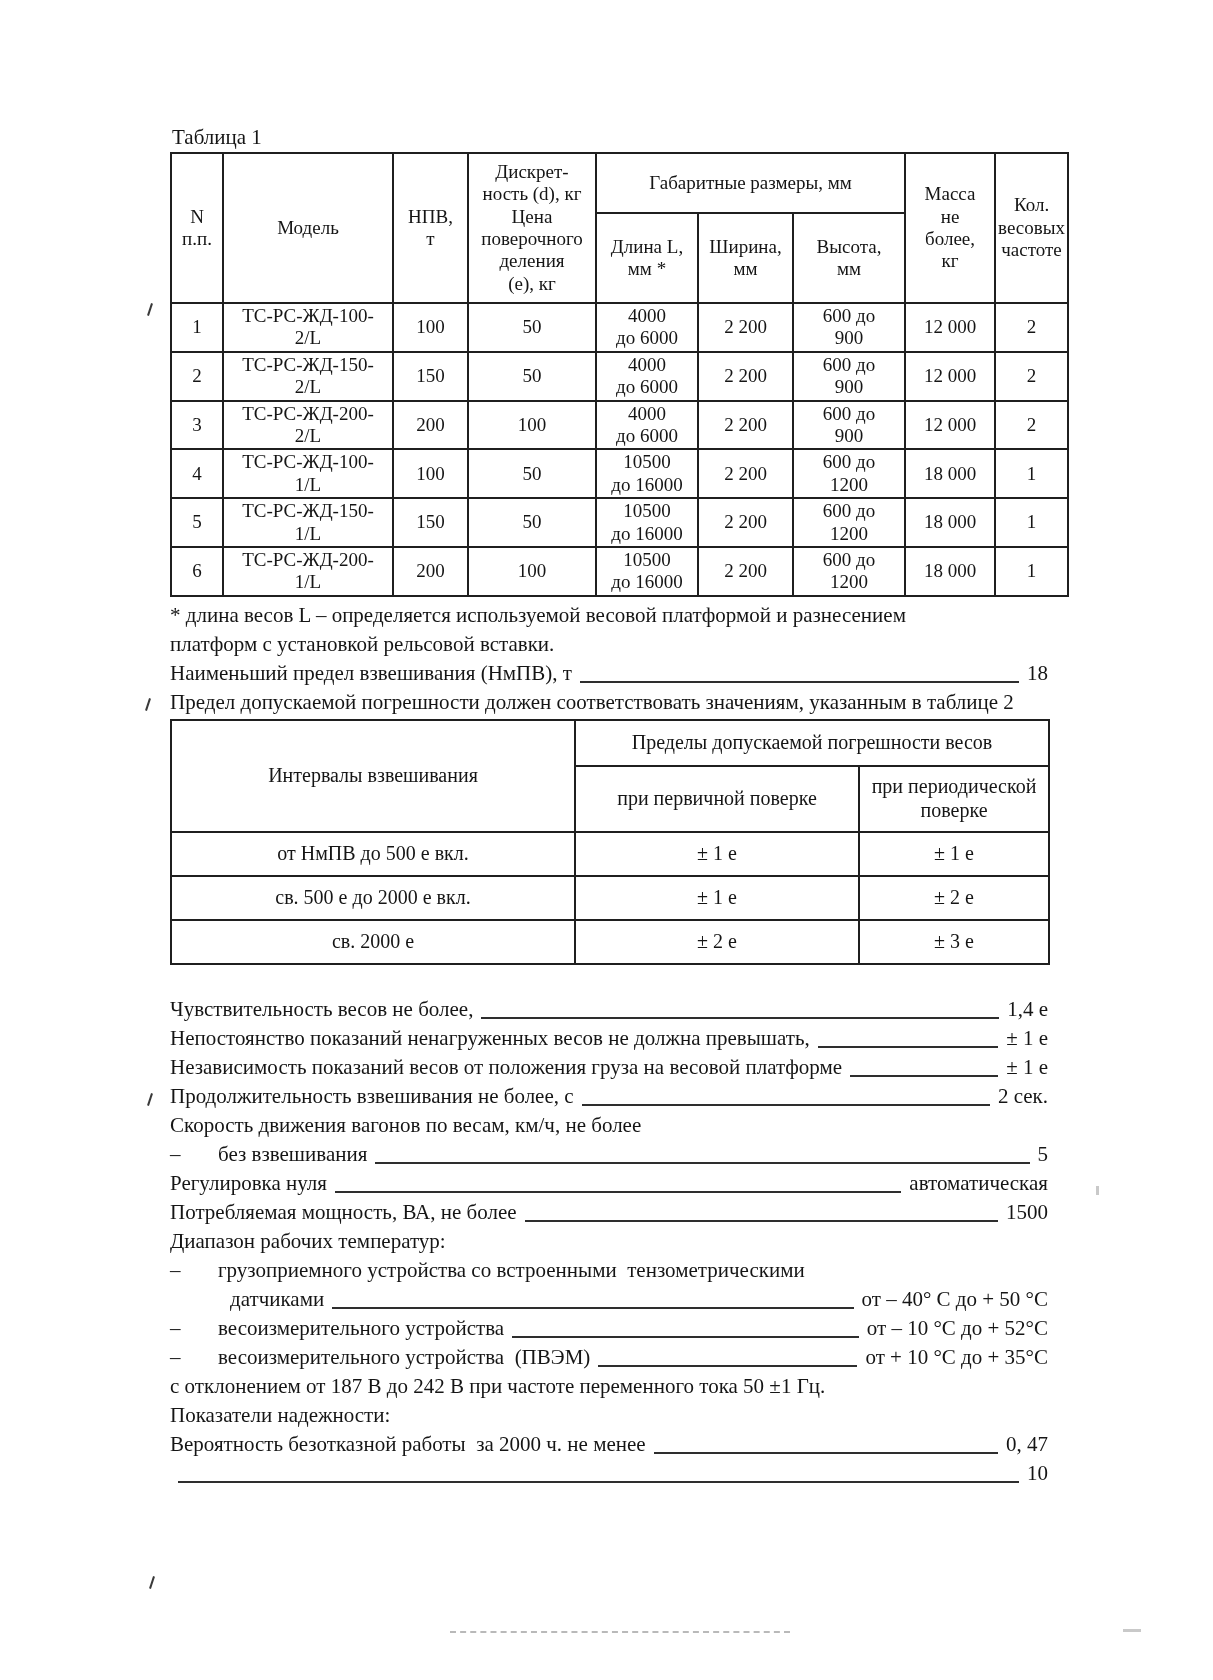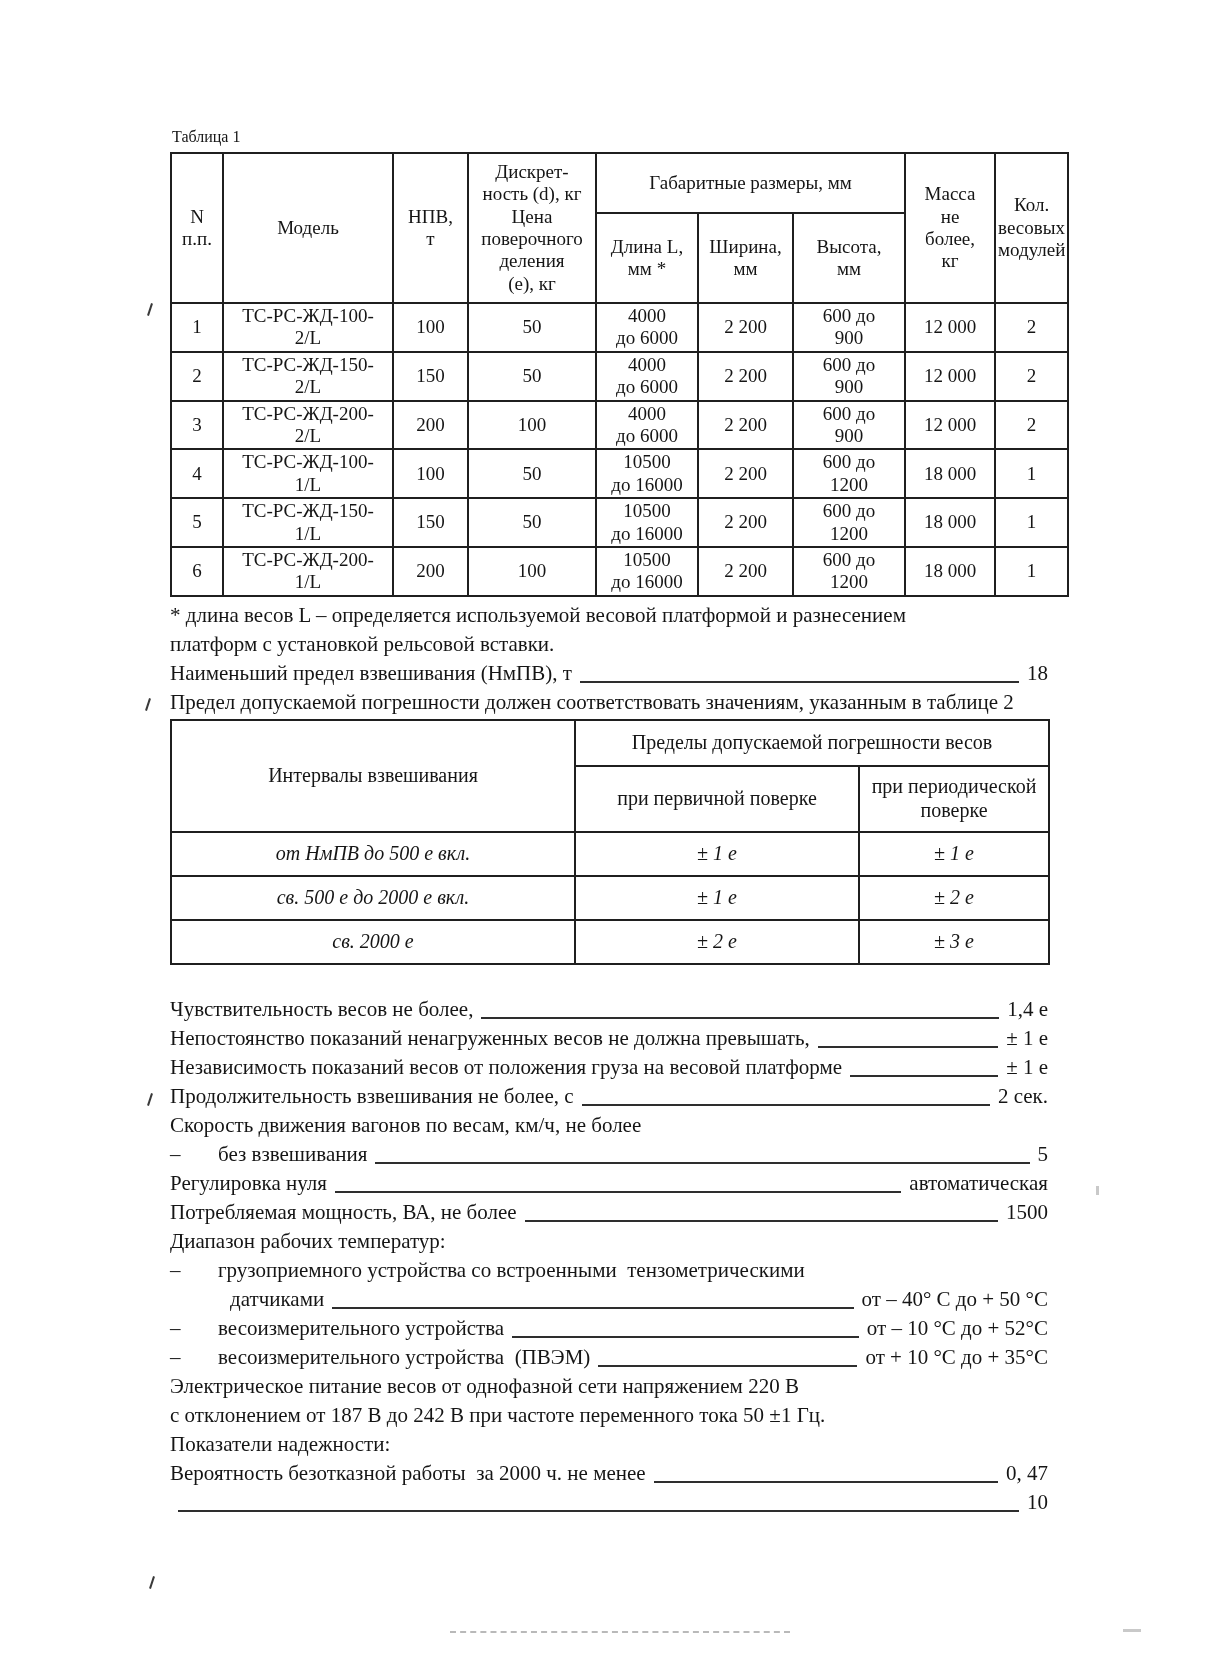--- a/index.html
+++ b/index.html
@@ -2,36 +2,36 @@
 <html><head>
 <meta charset="utf-8">
 <style>
   html,body{margin:0;padding:0;background:#e9e9e9;}
   .page{
     width:1213px;height:1680px;position:relative;background:#ffffff;
     font-family:"Liberation Serif","DejaVu Serif",serif;color:#151515;
     overflow:hidden;
   }
   .doc{position:absolute;left:170px;top:124px;width:878px;}
-  .caption{font-size:16px;line-height:26px;margin:0 0 2px 2px;}
+  .caption{font-size:21px;line-height:26px;margin:0 0 2px 2px;}
   .caption2{margin-top:16px;}
 
   table{border-collapse:collapse;table-layout:fixed;}
   .t1{width:897px;font-size:19px;}
   .t2{width:878px;font-size:20px;margin-top:2px;}
   th,td{
     border:2px solid #1f1f1f;text-align:center;vertical-align:middle;
     font-weight:normal;padding:1px 2px;white-space:pre-line;line-height:1.18;
   }
   .t1 .hrow1 th{height:56px;}
   .t1 .hrow2 th{height:86px;}
   .t1 .drow td{height:44px;}
   .t2 .hrow1 th{height:42px;}
   .t2 .hrow2 th{height:62px;}
-  .t2 .drow td{height:40px;font-style:italic;}
+  .t2 .drow td{height:40px;}
 
   .line{display:flex;align-items:flex-end;font-size:21px;line-height:29px;margin:0;}
   .line .lbl{white-space:pre;}
   .line .fill{flex:1 1 auto;border-bottom:2px solid #2e2e2e;margin:0 8px 5px 8px;min-width:30px;}
   .line .val{white-space:pre;}
   .line .dash{width:48px;flex:0 0 48px;}
   .indent{margin-left:60px;}
   .notes{margin-top:4px;}
 
   .artifact{position:absolute;background:transparent;}
@@ -72,21 +72,21 @@
 поверочного
 деления
 (е), кг</th>
         <th colspan="3">Габаритные размеры, мм</th>
         <th rowspan="2">Масса
 не
 более,
 кг</th>
         <th rowspan="2">Кол.
 весовых
-модулей</th>
+частоте</th>
       </tr>
       <tr class="hrow2">
         <th>Длина L,
 мм *</th>
         <th>Ширина,
 мм</th>
         <th>Высота,
 мм</th>
       </tr>
       <tr class="drow">
@@ -287,23 +287,20 @@
       <span class="fill"></span>
       <span class="val">от – 10 °С до + 52°С</span>
     </div>
     <div class="line">
       <span class="dash">–</span>
       <span class="lbl">весоизмерительного устройства  (ПВЭМ)</span>
       <span class="fill"></span>
       <span class="val">от + 10 °С до + 35°С</span>
     </div>
     <div class="line">
-      <span class="lbl">Электрическое питание весов от однофазной сети напряжением 220 В</span>
-    </div>
-    <div class="line">
       <span class="lbl">с отклонением от 187 В до 242 В при частоте переменного тока 50 ±1 Гц.</span>
     </div>
     <div class="line">
       <span class="lbl">Показатели надежности:</span>
     </div>
     <div class="line">
       <span class="lbl">Вероятность безотказной работы  за 2000 ч. не менее</span>
       <span class="fill"></span>
       <span class="val">0, 47</span>
     </div>

